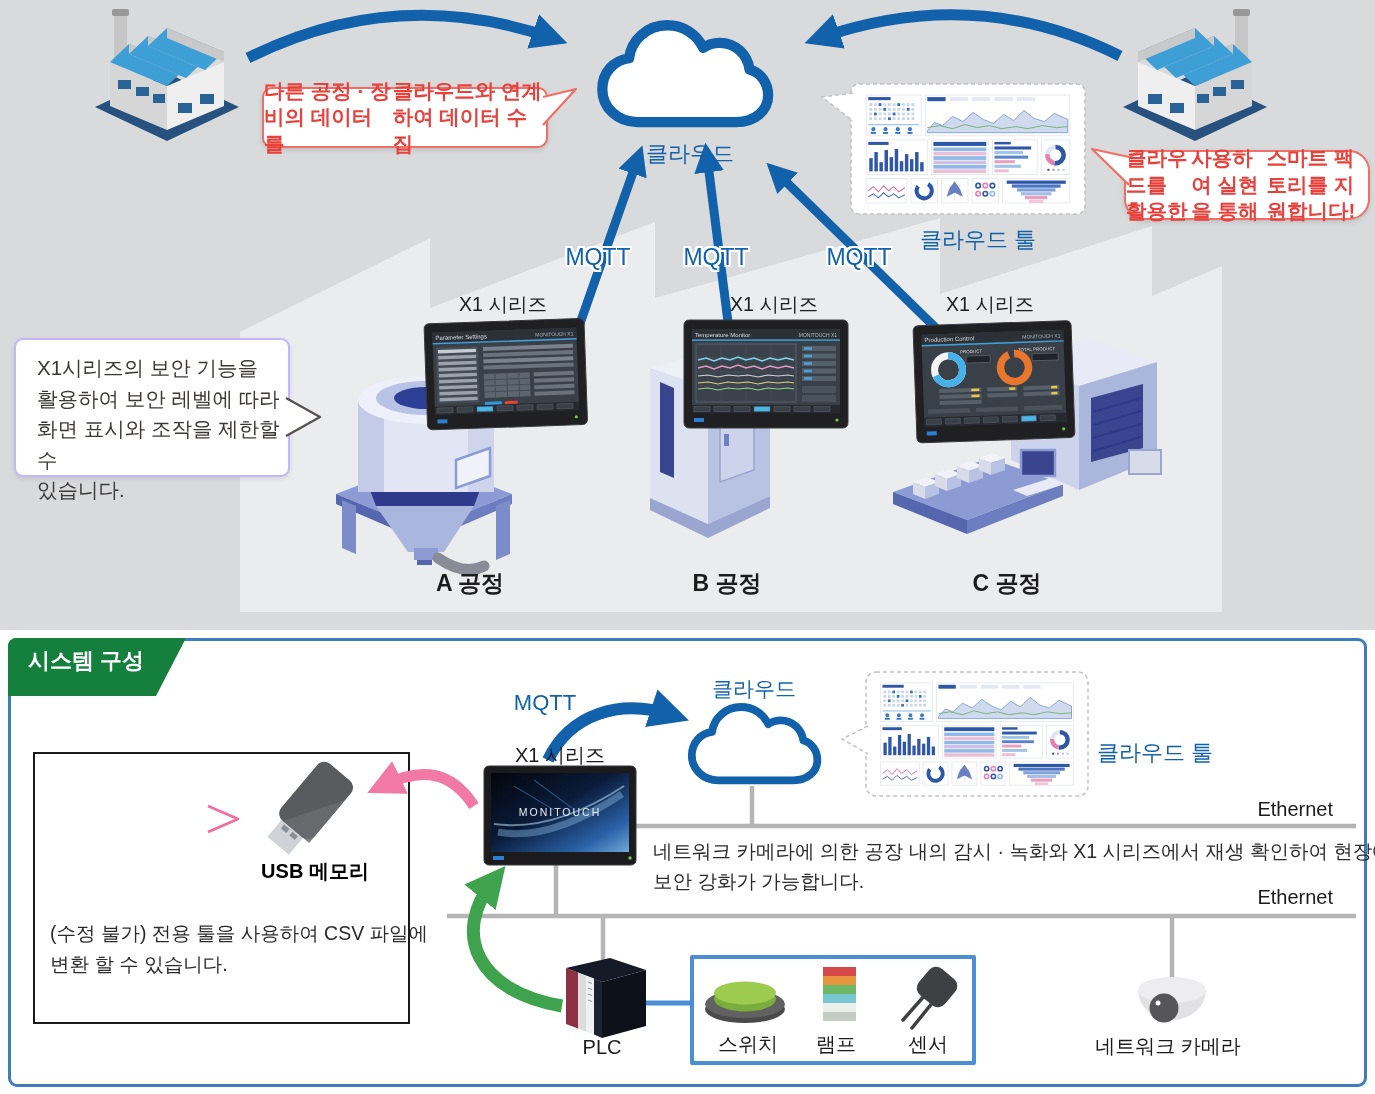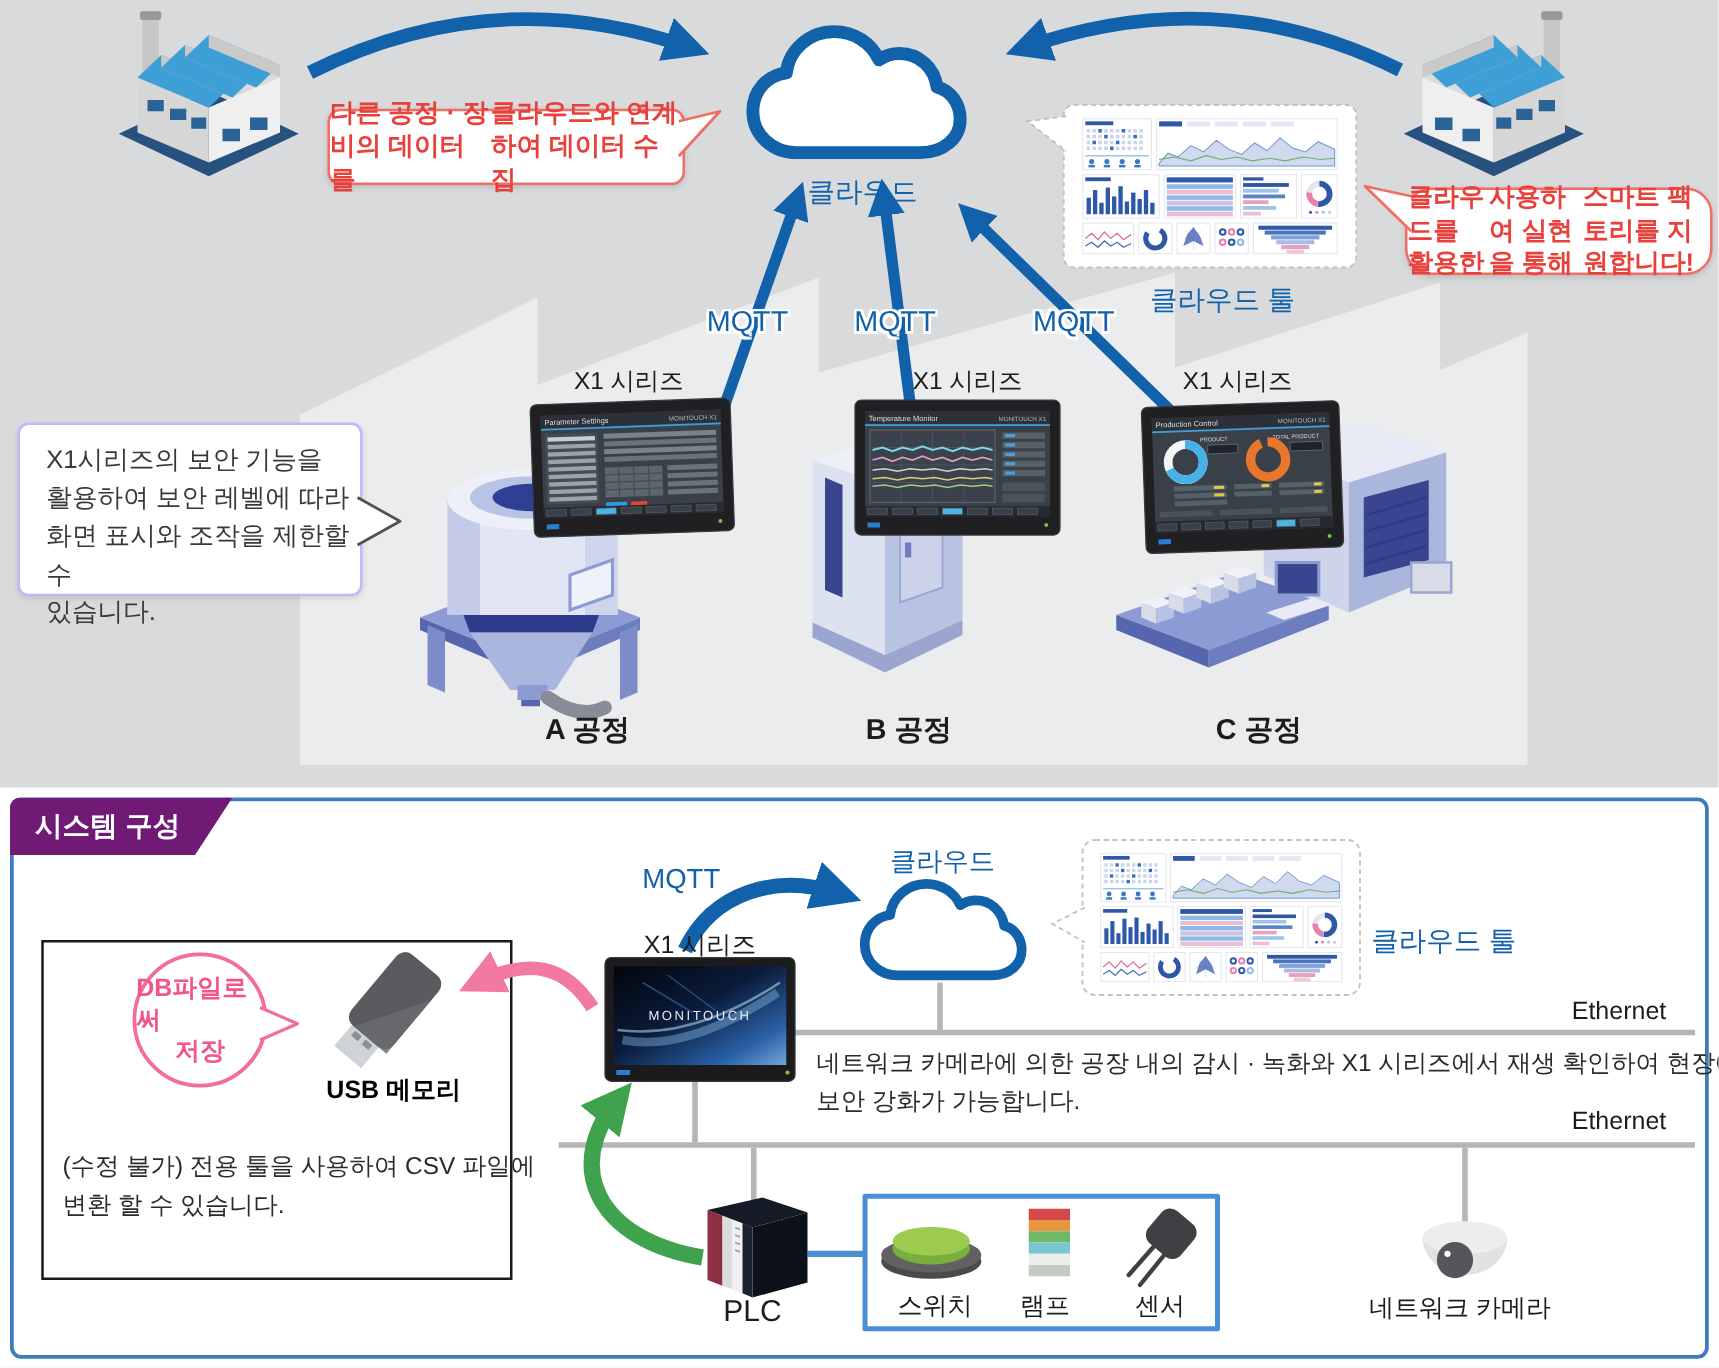--- a/index.html
+++ b/index.html
@@ -18,21 +18,21 @@
           border-radius:10px;box-shadow:0 2px 5px rgba(0,0,0,.13);}
   .bubble-red{border:2px solid #ef6f66;color:#e8413c;font-weight:700;font-size:20.5px;line-height:26.5px;}
   .note-white{position:absolute;z-index:5;box-sizing:border-box;background:#fff;border:2px solid #c4b5fd;
           border-radius:9px;color:#3c3836;font-size:20.5px;line-height:30.5px;
           padding:13px 0 0 21px;box-shadow:0 2px 5px rgba(0,0,0,.10);}
   .db-circle{position:absolute;z-index:5;box-sizing:border-box;border:3px solid #f26d9d;border-radius:50%;
           display:flex;flex-direction:column;justify-content:center;align-items:center;
           color:#f2548d;font-weight:700;font-size:20px;line-height:25px;background:#fff;}
   .sys-box{position:absolute;z-index:2;box-sizing:border-box;left:8px;top:638px;width:1359px;height:449px;
           border:3px solid #3e7dbd;border-radius:9px;background:transparent;}
-  .banner{position:absolute;z-index:5;left:8px;top:638px;width:158px;height:46px;background:#701a75;
+  .banner{position:absolute;z-index:5;left:8px;top:638px;width:158px;height:58px;background:#15803d;
           border-top-left-radius:8px;clip-path:polygon(0 0,100% 0,calc(100% - 30px) 100%,0 100%);
           color:#fff;font-weight:700;font-size:22px;line-height:45px;padding-left:20px;box-sizing:content-box;}
   .outline-box{position:absolute;z-index:3;box-sizing:border-box;background:transparent;}
   .line-span{display:block;}
 </style>
 </head>
 <body>
 
 <div class="stage">
 
@@ -561,32 +561,28 @@
 <div class="lbl blue ctr" style="left:1095px;top:738px;width:120px;font-size:22px;">클라우드 툴</div>
 <div class="lbl dark ctr" style="left:500px;top:742px;width:120px;font-size:20px;">X1 시리즈</div>
 <div class="lbl dark" style="left:1173px;top:798px;width:160px;font-size:20px;text-align:right;">Ethernet</div>
 <div class="lbl dark" style="left:1173px;top:886px;width:160px;font-size:20px;text-align:right;">Ethernet</div>
 <div class="lbl" style="left:653px;top:836px;font-size:19.5px;line-height:30px;color:#2b2b2b;">
   <span class="line-span">네트워크 카메라에 의한 공장 내의 감시 · 녹화와 X1 시리즈에서 재생 확인하여 현장에서의</span>
   <span class="line-span">보안 강화가 가능합니다.</span>
 </div>
 
 <div class="outline-box" style="left:33px;top:752px;width:377px;height:272px;border:2px solid #1a1a1a;"></div>
-<div class="db-circle" style="left:106px;top:762px;width:108px;height:108px;">
-  <span class="line-span">DB파일로써</span>
-  <span class="line-span">저장</span>
-</div>
 <div class="lbl ctr" style="left:235px;top:858px;width:160px;font-size:20px;font-weight:700;color:#000000;">USB 메모리</div>
 <div class="lbl" style="left:50px;top:918px;font-size:19.5px;line-height:31px;color:#2b2b2b;">
   <span class="line-span">(수정 불가) 전용 툴을 사용하여 CSV 파일에</span>
   <span class="line-span">변환 할 수 있습니다.</span>
 </div>
 
 <div class="outline-box" style="left:690px;top:955px;width:286px;height:110px;border:4px solid #4a8fd4;border-radius:2px;"></div>
-<div class="lbl dark ctr" style="left:552px;top:1036px;width:100px;font-size:24px;">PLC</div>
+<div class="lbl dark ctr" style="left:552px;top:1036px;width:100px;font-size:20px;">PLC</div>
 <div class="lbl dark ctr" style="left:698px;top:1031px;width:100px;font-size:20px;">스위치</div>
 <div class="lbl dark ctr" style="left:786px;top:1031px;width:100px;font-size:20px;">램프</div>
 <div class="lbl dark ctr" style="left:878px;top:1031px;width:100px;font-size:20px;">센서</div>
 <div class="lbl dark ctr" style="left:1088px;top:1033px;width:160px;font-size:20px;">네트워크 카메라</div>
 
 <svg class="overlay" width="1375" height="1094" viewBox="0 0 1375 1094">
   <defs>
     <marker id="mP" viewBox="0 0 10 10" refX="5.5" refY="5" markerWidth="3.3" markerHeight="3.3" orient="auto-start-reverse">
       <path d="M0,0 L10,5 L0,10 z" fill="#f279a3"></path>
         </marker>

